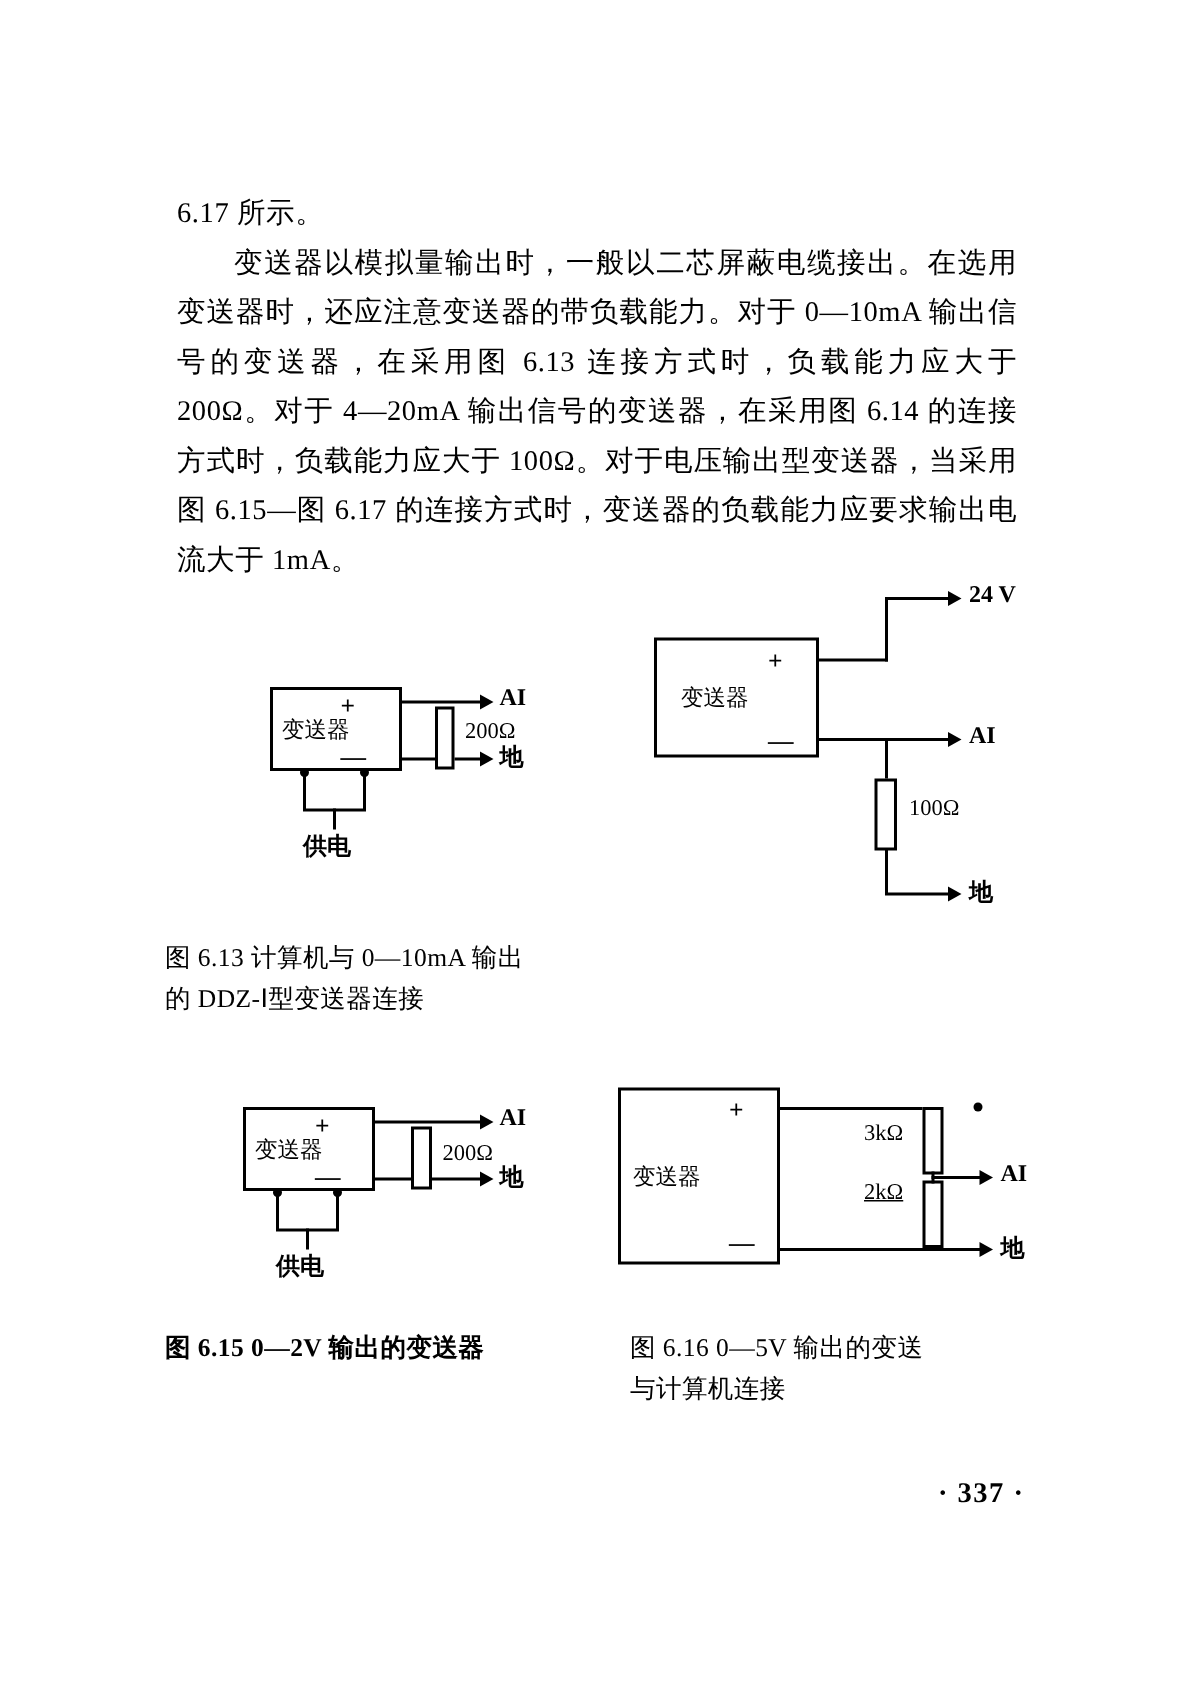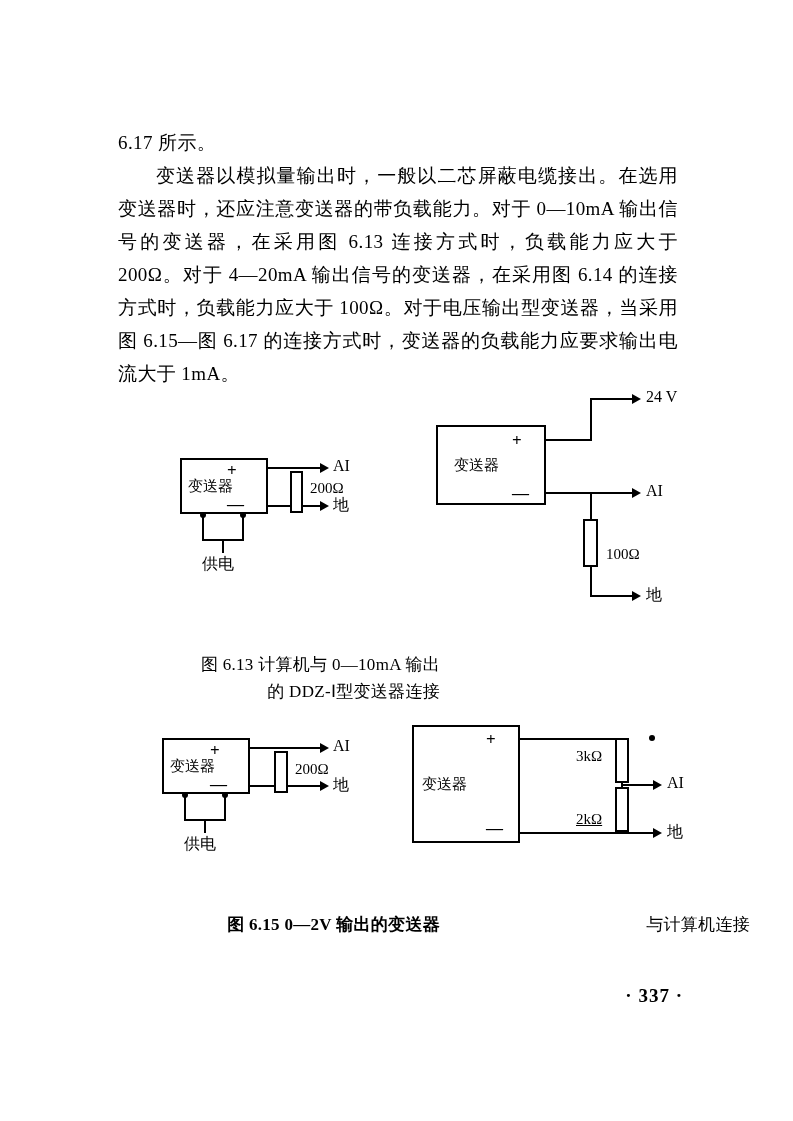--- a/index.html
+++ b/index.html
@@ -49,25 +49,24 @@
     left: 0;
     top: 380px;
     width: 793px;
     height: 600px;
   }
   .fig {
     position: absolute;
   }
   .caption {
     position: absolute;
-    text-align: right;
+    text-align: left;
     font-size: 17px;
     line-height: 27px;
     letter-spacing: 0.3px;
-    margin-top: 26px;
   }
 
   
   .wire {
     position: absolute;
     background: #000;
   }
   .h { height: 2px; }
   .v { width: 2px; }
   .box {
@@ -95,20 +94,21 @@
   }
   .reslabel {
     position: absolute;
     font-size: 15px;
     white-space: nowrap;
   }
   .term {
     position: absolute;
     font-size: 16px;
     white-space: nowrap;
+    font-weight: bold;
   }
   .fdot {
     position: absolute;
     width: 6px;
     height: 6px;
     border-radius: 50%;
     background: #000;
   }
   .arrow {
     position: absolute;
@@ -184,21 +184,21 @@
       <div class="wire h" style="left:170px; top:8px; width:46px;"></div>
       <div class="arrow" style="left:212px; top:4px;"></div>
       <div class="term" style="left:226px; top:-2px;">24 V</div>
 
       <div class="wire h" style="left:126px; top:102px; width:90px;"></div>
       <div class="arrow" style="left:212px; top:98px;"></div>
       <div class="term" style="left:226px; top:92px;">AI</div>
 
       <div class="wire v" style="left:170px; top:102px; height:28px;"></div>
       <div class="res" style="left:163px; top:129px; width:15px; height:48px;"></div>
-      <div class="reslabel" style="left:186px; top:156px;">100Ω</div>
+      <div class="reslabel" style="left:186px; top:141px;">100Ω</div>
       <div class="wire v" style="left:170px; top:176px; height:30px;"></div>
       <div class="wire h" style="left:170px; top:205px; width:46px;"></div>
       <div class="arrow" style="left:212px; top:201px;"></div>
       <div class="term" style="left:226px; top:195px;">地</div>
     </div>
 
 
     <div class="fig" style="left:150px; top:340px; width:250px; height:140px;">
       <div class="box" style="left:12px; top:18px; width:88px; height:56px;"></div>
       <div class="boxlabel" style="left:20px; top:37px;">变送器</div>
@@ -235,32 +235,33 @@
       <div class="sign" style="left:86px; top:16px;">+</div>
       <div class="sign" style="left:86px; top:105px;">—</div>
 
       <div class="wire h" style="left:120px; top:23px; width:102px;"></div>
 
       <div class="wire h" style="left:120px; top:117px; width:140px;"></div>
 
       <div class="res" style="left:215px; top:23px; width:14px; height:45px;"></div>
       <div class="reslabel" style="left:176px; top:33px;">3kΩ</div>
       <div class="res" style="left:215px; top:72px; width:14px; height:45px;"></div>
-      <div class="reslabel" style="left:176px; top:96px;text-decoration:underline;">2kΩ</div>
+      <div class="reslabel" style="left:176px; top:72px;text-decoration:underline;">2kΩ</div>
       <div class="wire v" style="left:221px; top:66px; height:8px;"></div>
 
       <div class="wire h" style="left:221px; top:69px; width:36px;"></div>
       <div class="arrow" style="left:253px; top:65px;"></div>
       <div class="term" style="left:267px; top:59px;">AI</div>
       <div class="arrow" style="left:253px; top:113px;"></div>
       <div class="term" style="left:267px; top:107px;">地</div>
       <div class="fdot" style="left:249px; top:20px;"></div>
     </div>
 
     <div class="caption" style="left:420px; top:505px; width:330px;">
+      <div>图 6.16   0—5V 输出的变送</div>
       <div>与计算机连接</div>
     </div>
 
   </div>
 
   <div class="page-number">· 337 ·</div>
 
 </div>
 
 </body></html>

